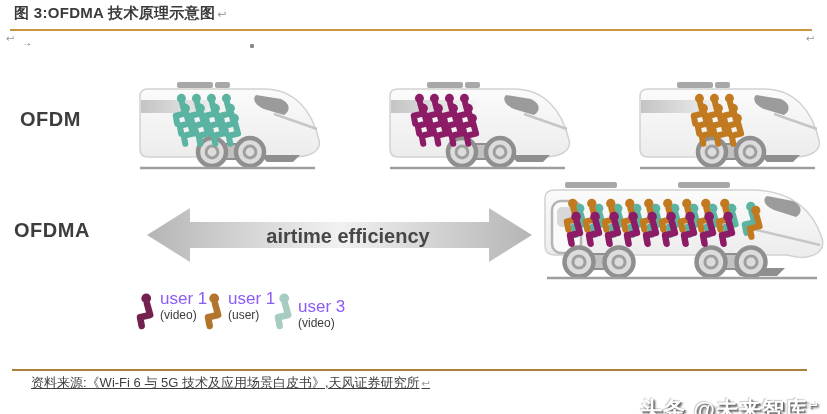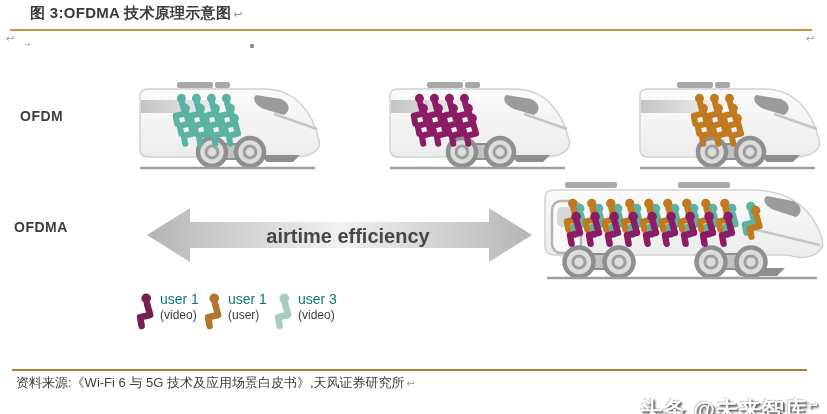--- a/index.html
+++ b/index.html
@@ -1,41 +1,41 @@
 <!DOCTYPE html>
 <html style="--accent_rule_top: #c9963f; --accent_rule_bottom: #ab8038; --title_text: #3a3a3a; --label_text: #3d3d3d; --arrow_text: #474747; --train_body_light: #f6f6f6; --train_body_shade: #ebebeb; --train_outline: #d2d2d2; --train_dark: #9b9b9b; --roof_bar: #a8a8a8; --wheel_ring: #8f8f8f; --ground: #9e9e9e;"><head>
 <meta charset="utf-8">
 <style>
   html,body{margin:0;padding:0;background:#fff;}
   .page{
     position:relative;width:827px;height:414px;background:#ffffff;overflow:hidden;
     font-family:"Liberation Sans","DejaVu Sans",sans-serif;
   }
   .fig-title{
-    position:absolute;left:30px;top:4px;font-size:15px;font-weight:bold;
+    position:absolute;left:14px;top:4px;font-size:15px;font-weight:bold;
     color:var(--title_text,#3a3a3a);letter-spacing:0.3px;z-index:3;white-space:nowrap;
   }
   .fig-title .mark{font-weight:normal;font-size:11px;color:#9a9a9a;margin-left:2px;}
   .rule-top{position:absolute;left:10px;top:29px;width:802px;height:2px;background:var(--accent_rule_top,#c9963f);z-index:3;}
   .rule-bottom{position:absolute;left:12px;top:369px;width:795px;height:2px;background:var(--accent_rule_bottom,#ab8038);z-index:3;}
   .fmt-mark{position:absolute;font-size:10px;color:#9a9a9a;z-index:3;line-height:10px;}
   .fmt-mark.dark{color:#555;}
   .speck{position:absolute;left:250px;top:44px;width:4px;height:4px;background:#8a8a8a;border-radius:1px;z-index:3;}
   .row-label{
-    position:absolute;font-size:14px;font-weight:bold;color:var(--label_text,#3d3d3d);
+    position:absolute;font-size:20px;font-weight:bold;color:var(--label_text,#3d3d3d);
     letter-spacing:0.5px;z-index:3;
   }
   #diagram{position:absolute;left:0;top:0;z-index:1;}
   .legend-item{position:absolute;top:290px;display:flex;align-items:flex-start;z-index:3;}
   .legend-icon{width:22px;height:38px;flex:0 0 auto;margin-top:2px;}
   .legend-text{display:flex;flex-direction:column;margin-left:2px;}
-  .legend-text .lbl{font-size:14px;color:#0f766e;line-height:18px;}
+  .legend-text .lbl{font-size:17px;color:#8b5cf6;line-height:18px;}
   .legend-text .sub{font-size:12px;color:#3c3c3c;line-height:14px;}
   .source-line{
-    position:absolute;left:16px;top:374px;font-size:13px;color:#3f3f3f;z-index:4;white-space:nowrap;
+    position:absolute;left:31px;top:374px;font-size:13px;color:#3f3f3f;z-index:4;white-space:nowrap;text-decoration:underline;
   }
   .source-line .mark{font-size:10px;color:#9a9a9a;margin-left:2px;}
   .watermark{
     position:absolute;right:8px;top:374px;font-size:22px;font-weight:bold;z-index:5;
     color:#ffffff;white-space:nowrap;letter-spacing:1px;
     text-shadow:2px 2px 2px rgba(95,95,95,0.95), -1px -1px 1px rgba(190,190,190,0.8), 1px 1px 0 #8a8a8a;
     margin-top:21px;
   }
   .watermark .wm-mark{font-size:12px;font-weight:normal;vertical-align:super;}
   .arrow-text{
@@ -306,21 +306,21 @@
   <div class="legend-item" style="left:204px;">
     <svg class="legend-icon" viewBox="0 0 14 22">
       <circle class="lg-head" cx="6.5" cy="3" r="3.1" fill="#b3752e"></circle>
       <path class="lg-body" d="M7 6.3 L9 13.5 L2.6 15 L3.6 20.5" fill="none" stroke-width="4.2" stroke-linecap="round" stroke-linejoin="round" stroke="#b3752e"></path>
     </svg>
     <div class="legend-text">
       <span class="lbl">user 1</span>
       <span class="sub">(user)</span>
     </div>
   </div>
-  <div class="legend-item" style="left:274px;">
+  <div class="legend-item" style="left:274px;align-items:flex-end;">
     <svg class="legend-icon" viewBox="0 0 14 22">
       <circle class="lg-head" cx="6.5" cy="3" r="3.1" fill="#a7ccc2"></circle>
       <path class="lg-body" d="M7 6.3 L9 13.5 L2.6 15 L3.6 20.5" fill="none" stroke-width="4.2" stroke-linecap="round" stroke-linejoin="round" stroke="#a7ccc2"></path>
     </svg>
     <div class="legend-text">
       <span class="lbl">user 3</span>
       <span class="sub">(video)</span>
     </div>
   </div>
 

